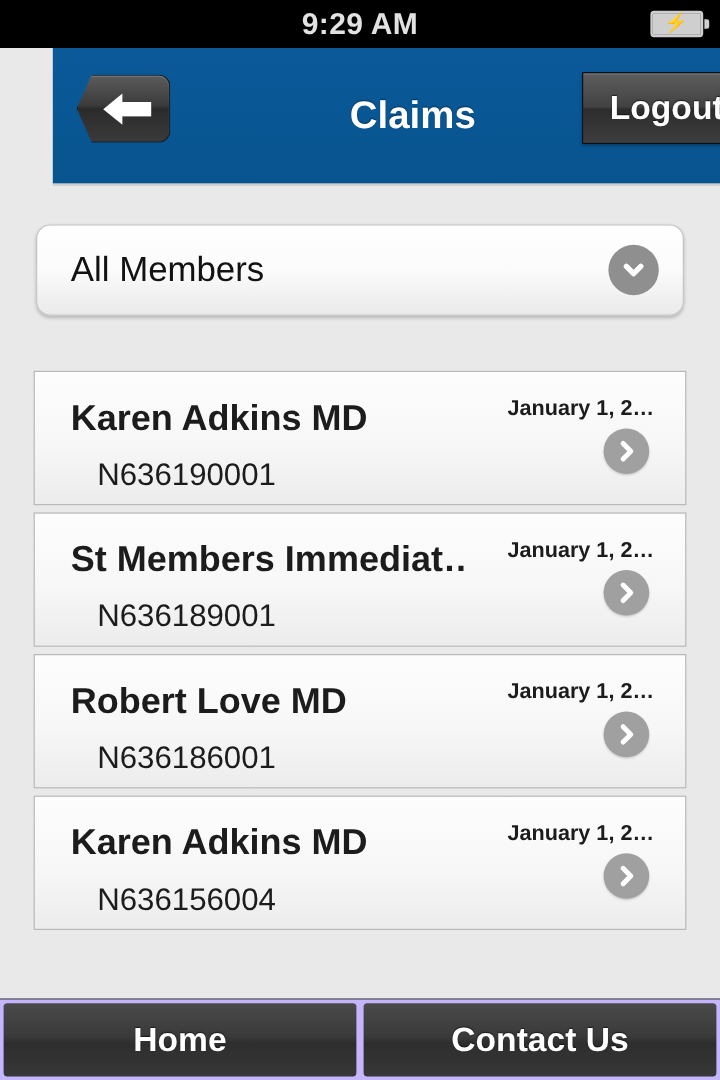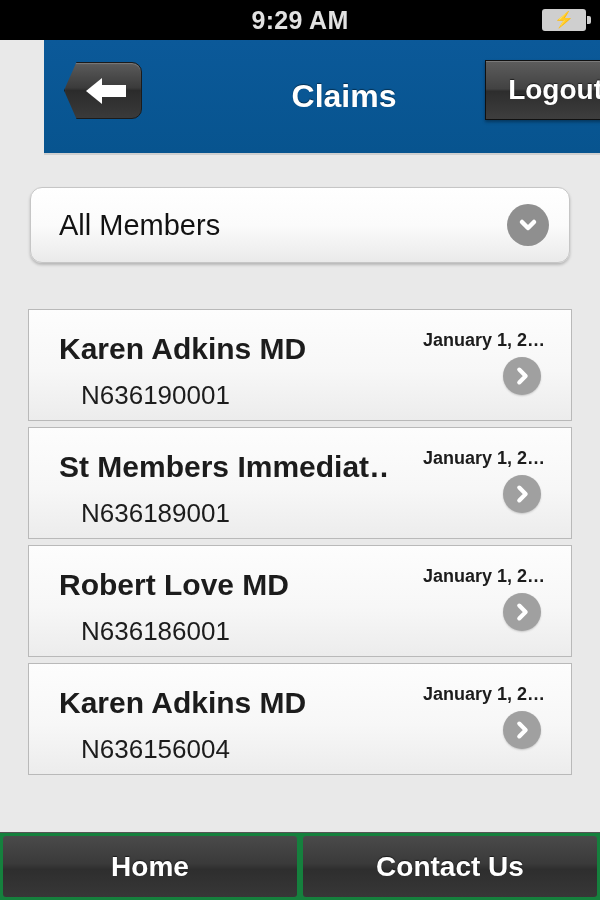--- a/index.html
+++ b/index.html
@@ -162,21 +162,21 @@
   .arrow-circle {
     position: absolute; right: 30px; top: 47px;
     width: 38px; height: 38px; border-radius: 50%;
     background: #a0a0a0; display: flex; align-items: center; justify-content: center;
     box-shadow: 0 1px 2px rgba(0,0,0,.18);
   }
 
   
   .tabbar {
     position: absolute; left: 0; bottom: 0; width: 100%; height: 68px;
-    background: #15803d; display: flex; align-items: stretch;
+    background: #c4b5fd; display: flex; align-items: stretch;
     border-top: 1px solid #555;
   }
   .tab {
     flex: 1; display: flex; align-items: center; justify-content: center;
     color: #fff; font-size: 28px; font-weight: bold; cursor: pointer;
     background: linear-gradient(#4a4a4a 0%, #3a3a3a 45%, #2e2e2e 55%, #373737 100%);
     margin: 3px; border-radius: 3px;
     text-shadow: 0 -1px 1px rgba(0,0,0,.6);
   }
 </style>

